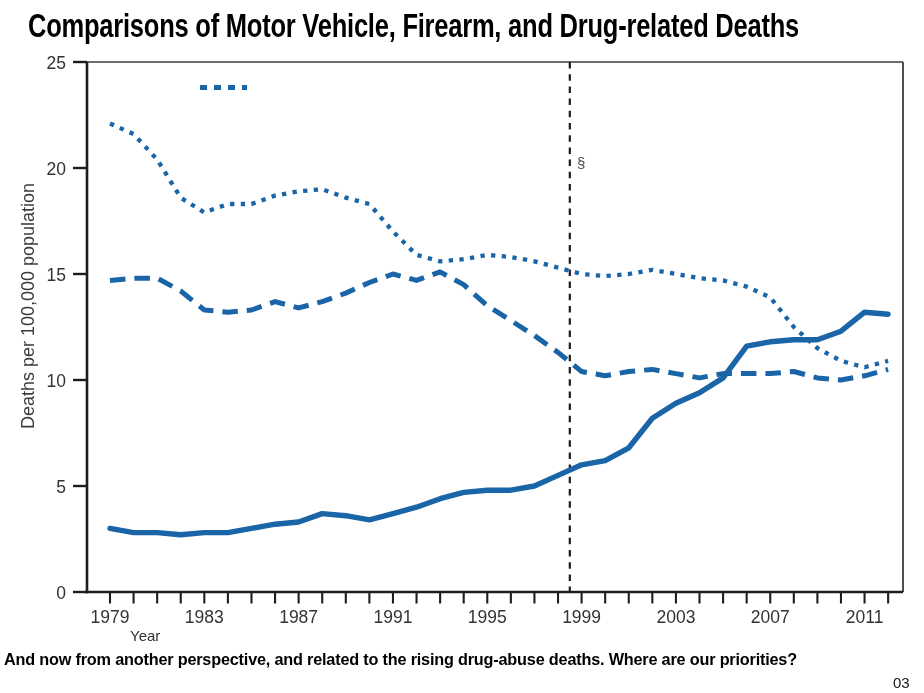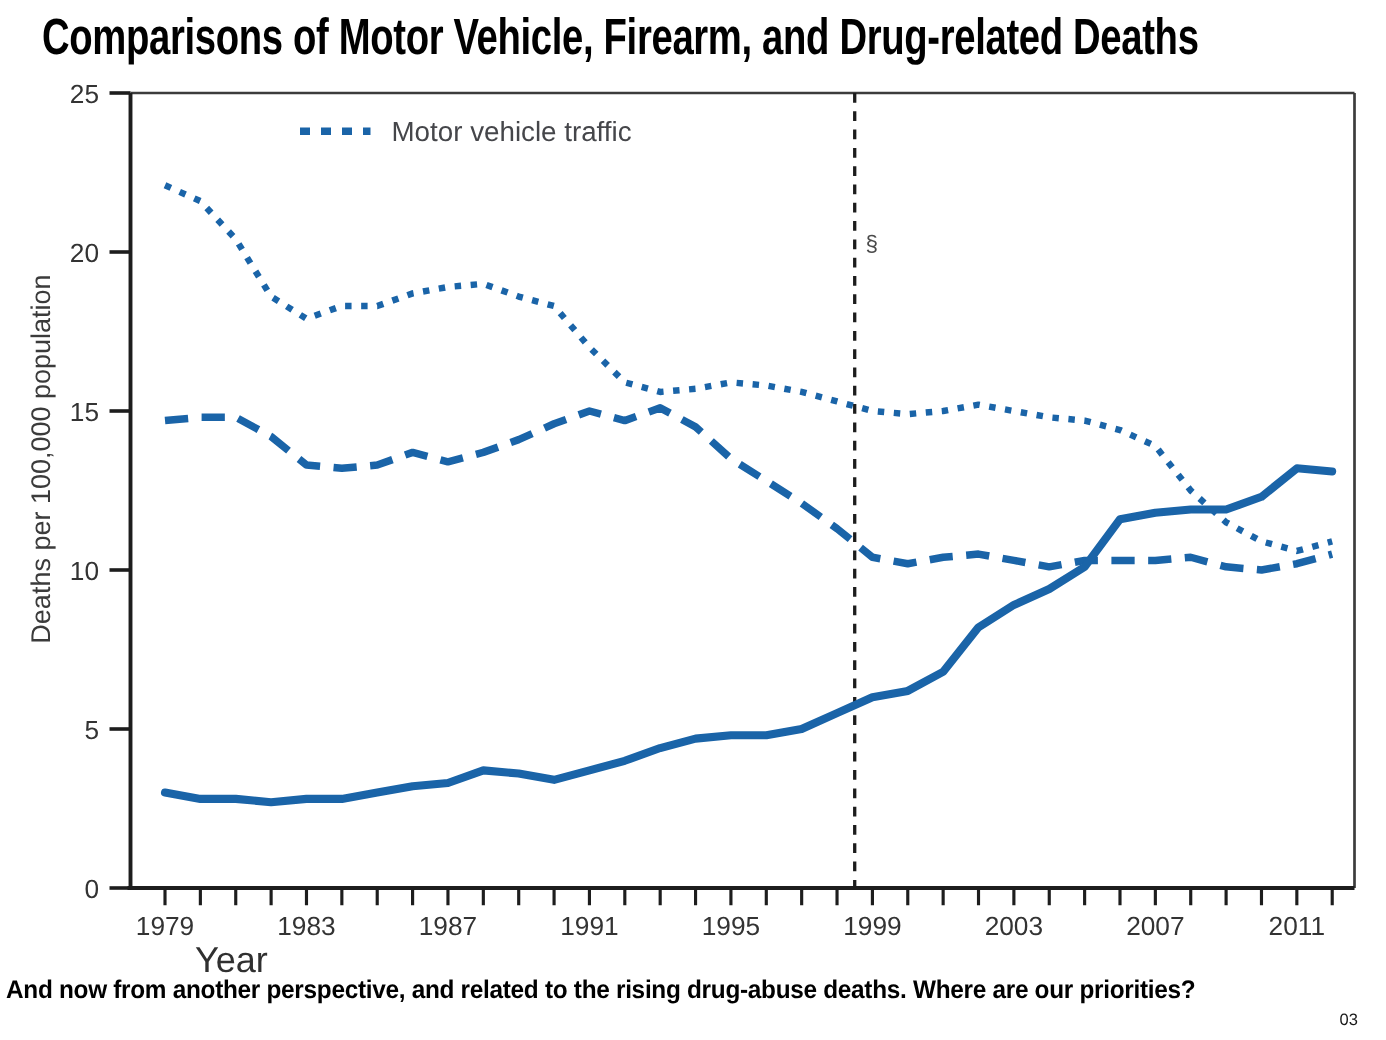--- a/index.html
+++ b/index.html
@@ -4,33 +4,33 @@
 <style>
   html,body{margin:0;padding:0;background:#ffffff;}
   .slide{position:relative;width:924px;height:693px;background:#ffffff;overflow:hidden;
          font-family:"Liberation Sans", sans-serif;}
   .title{position:absolute;left:28px;top:6px;margin:0;font-size:34px;font-weight:700;
          color:#000;letter-spacing:-0.3px;white-space:nowrap;
          transform:scaleX(0.75);transform-origin:0 0;}
   #chart-svg{position:absolute;left:0;top:0;}
   .ylabel{position:absolute;left:28px;top:306px;transform:translate(-50%,-50%) rotate(-90deg);
           white-space:nowrap;font-size:18px;color:#3b3b3b;}
-  .xlabel{position:absolute;left:130px;top:627px;font-size:24px;color:#303030;text-align:center;}
+  .xlabel{position:absolute;left:130px;top:627px;font-size:15px;color:#303030;text-align:center;}
   .legend{position:absolute;left:200px;top:73px;}
   .legend-row{display:flex;align-items:center;height:29.5px;}
   .swatch{width:47px;height:5px;margin-right:14px;flex:0 0 auto;}
   .swatch.dotted{background:repeating-linear-gradient(90deg,#1A64A8 0 7px,transparent 7px 14px);}
   .swatch.dashed{background:repeating-linear-gradient(90deg,#1A64A8 0 19px,transparent 19px 28px);}
   .swatch.solid{height:5.5px;background:#1A64A8;}
   .legend-label{font-size:18.5px;color:#45464a;white-space:nowrap;}
   .ref-symbol{position:absolute;left:577px;top:154px;font-size:15px;color:#4a4a4a;}
   .caption{position:absolute;left:4px;top:650px;margin:0;font-size:17px;font-weight:700;
            color:#000;white-space:nowrap;letter-spacing:-0.2px;
            transform:scaleX(0.955);transform-origin:0 0;}
-  .page-num{position:absolute;left:893px;top:674px;font-size:11px;color:#1a1a1a;}
+  .page-num{position:absolute;left:893px;top:674px;font-size:15px;color:#1a1a1a;}
 </style>
 </head>
 <body>
 
 <div class="slide">
 
   <h1 class="title">Comparisons of Motor Vehicle, Firearm, and Drug-related Deaths</h1>
 
   <svg id="chart-svg" width="924" height="693">
       <line x1="87" y1="62" x2="903" y2="62" stroke-width="1.6" stroke="#3c3c3c"></line>
@@ -97,21 +97,20 @@
       <polyline points="110.0,280.4 133.6,278.2 157.2,278.2 180.7,291.0 204.3,310.0 227.9,312.2 251.5,310.0 275.1,301.6 298.6,307.9 322.2,301.6 345.8,293.1 369.4,282.5 393.0,274.0 416.5,280.4 440.1,271.9 463.7,284.6 487.3,305.8 510.9,320.6 534.4,335.5 558.0,352.4 581.6,371.5 605.2,375.8 628.8,371.5 652.3,369.4 675.9,373.6 699.5,377.9 723.1,373.6 746.7,373.6 770.2,373.6 793.8,371.5 817.4,377.9 841.0,380.0 864.6,375.8 888.1,369.4" fill="none" stroke="#1A64A8" stroke-width="5" stroke-linejoin="round" stroke-linecap="butt" stroke-dasharray="15.5 9"></polyline>
       <polyline points="110.0,528.4 133.6,532.6 157.2,532.6 180.7,534.8 204.3,532.6 227.9,532.6 251.5,528.4 275.1,524.2 298.6,522.0 322.2,513.6 345.8,515.7 369.4,519.9 393.0,513.6 416.5,507.2 440.1,498.7 463.7,492.4 487.3,490.2 510.9,490.2 534.4,486.0 558.0,475.4 581.6,464.8 605.2,460.6 628.8,447.8 652.3,418.2 675.9,403.3 699.5,392.7 723.1,377.9 746.7,346.1 770.2,341.8 793.8,339.7 817.4,339.7 841.0,331.2 864.6,312.2 888.1,314.3" fill="none" stroke="#1A64A8" stroke-width="5.4" stroke-linejoin="round" stroke-linecap="round"></polyline>
     </svg>
 
   <div class="ylabel">Deaths per 100,000 population</div>
   <div class="xlabel">Year</div>
 
   <div class="legend">
     <div class="legend-row">
       <span class="swatch dotted"></span>
-      <span class="legend-label">Motor vehicle traffic</span>
     </div>
   </div>
 
   <div class="ref-symbol">§</div>
 
   <p class="caption">And now from another perspective, and related to the rising drug-abuse deaths. Where are our priorities?</p>
   <div class="page-num">03</div>
 
 </div>
 

